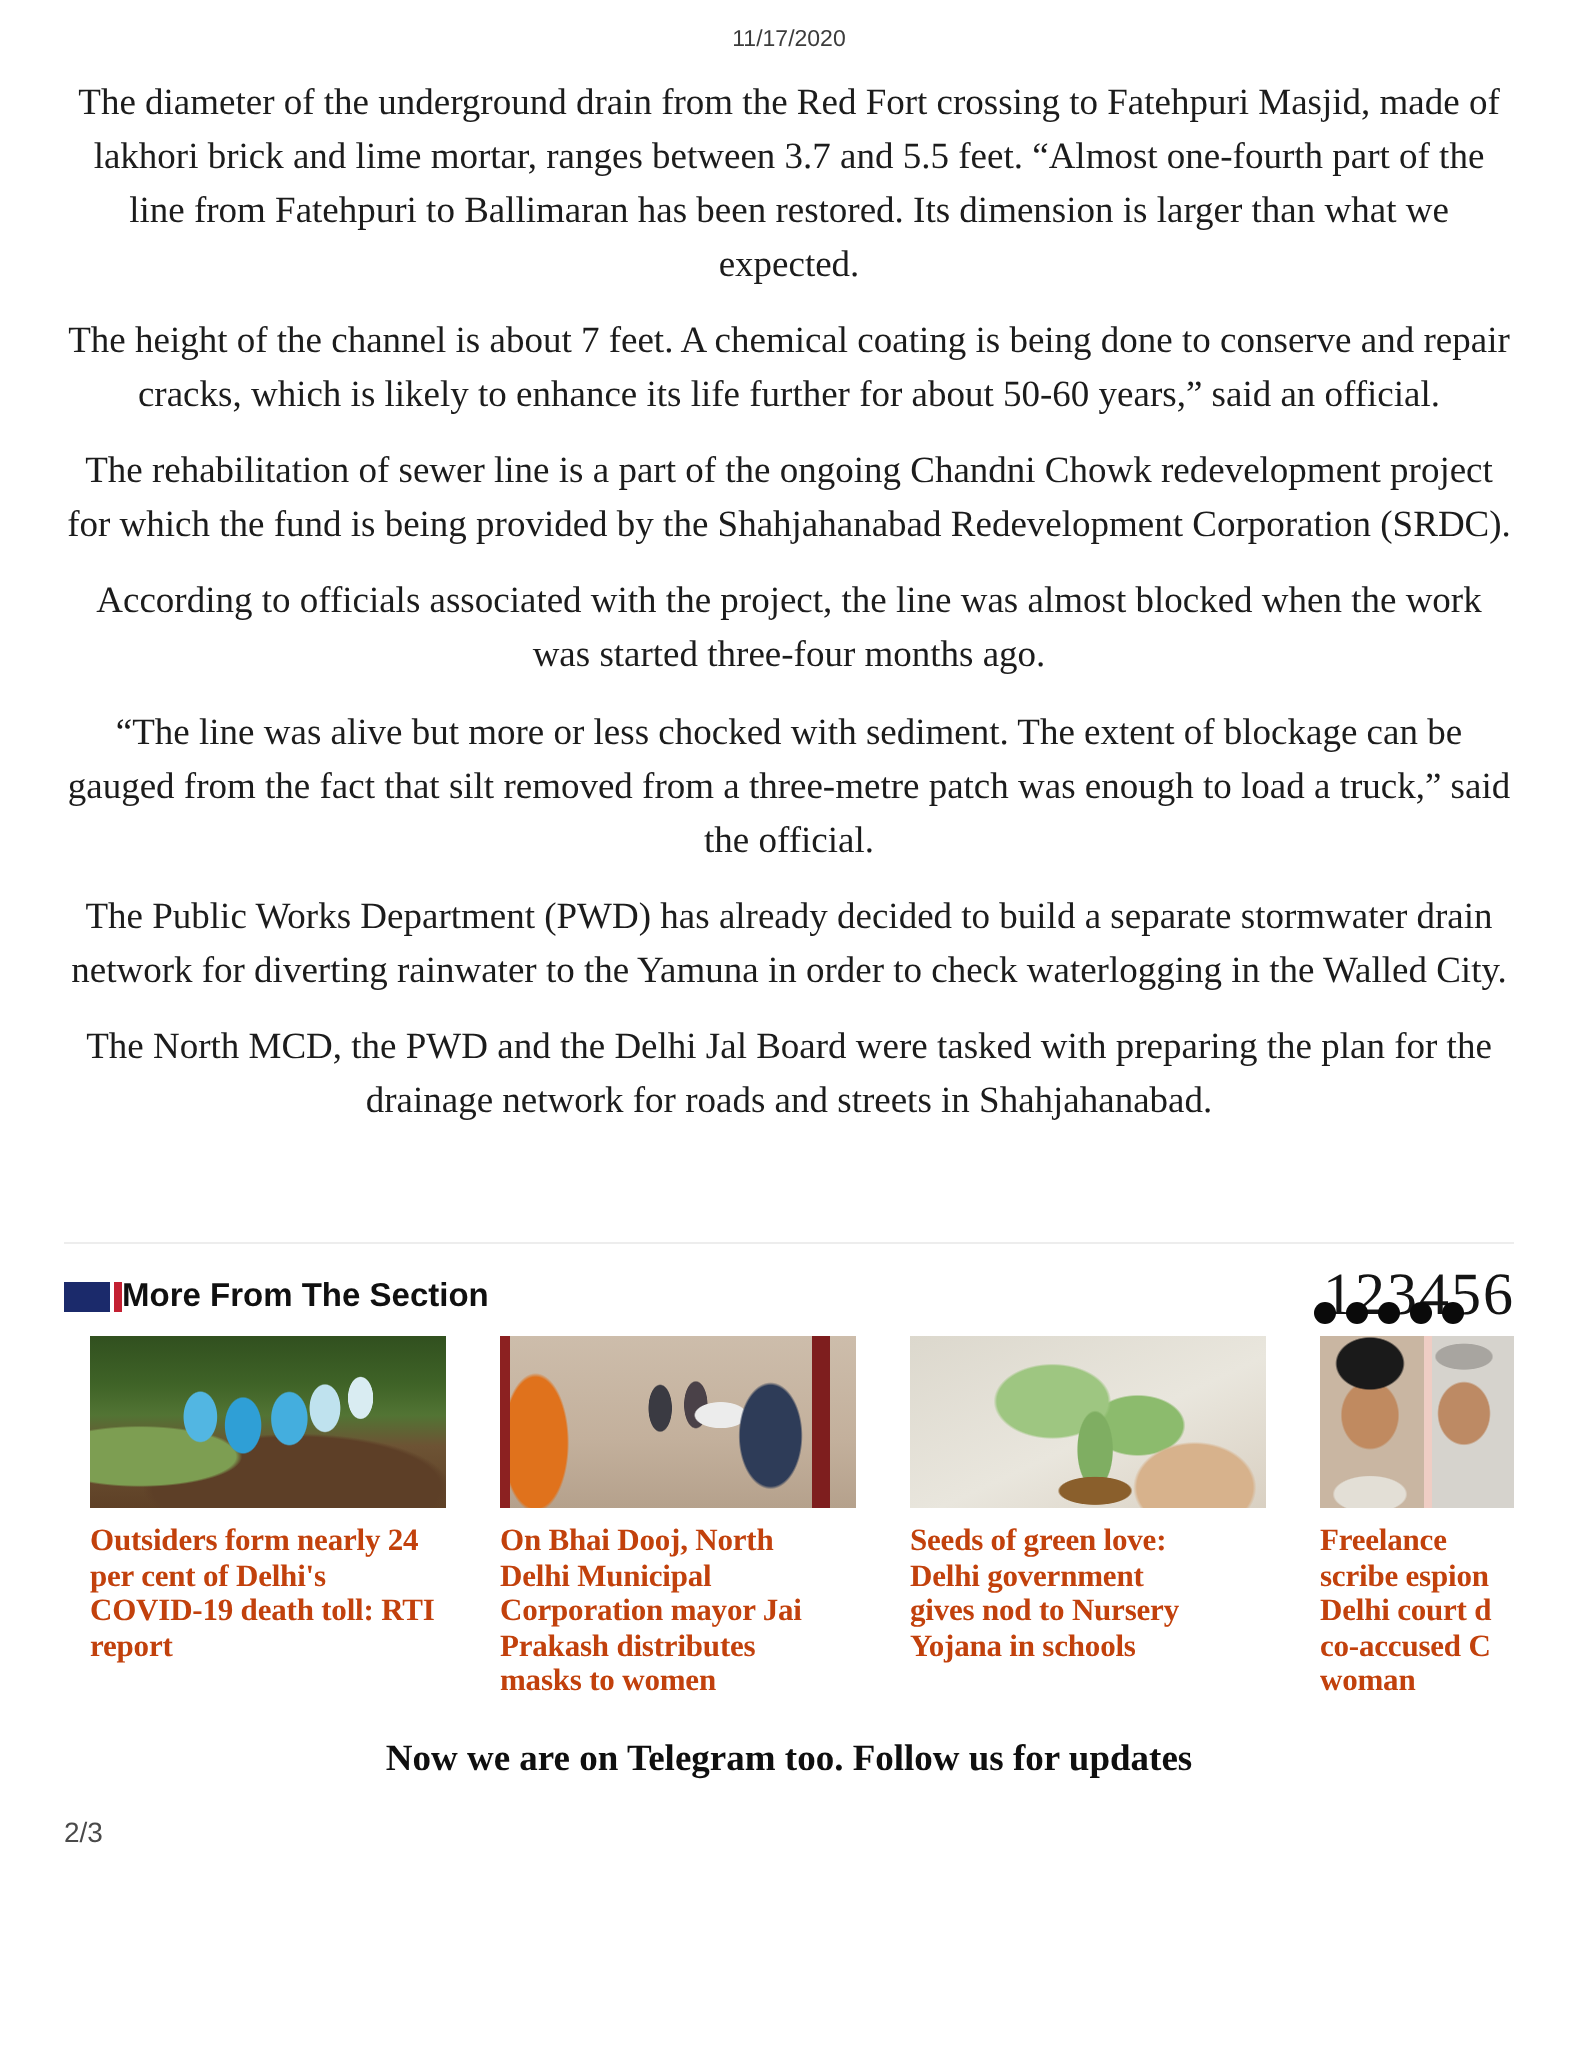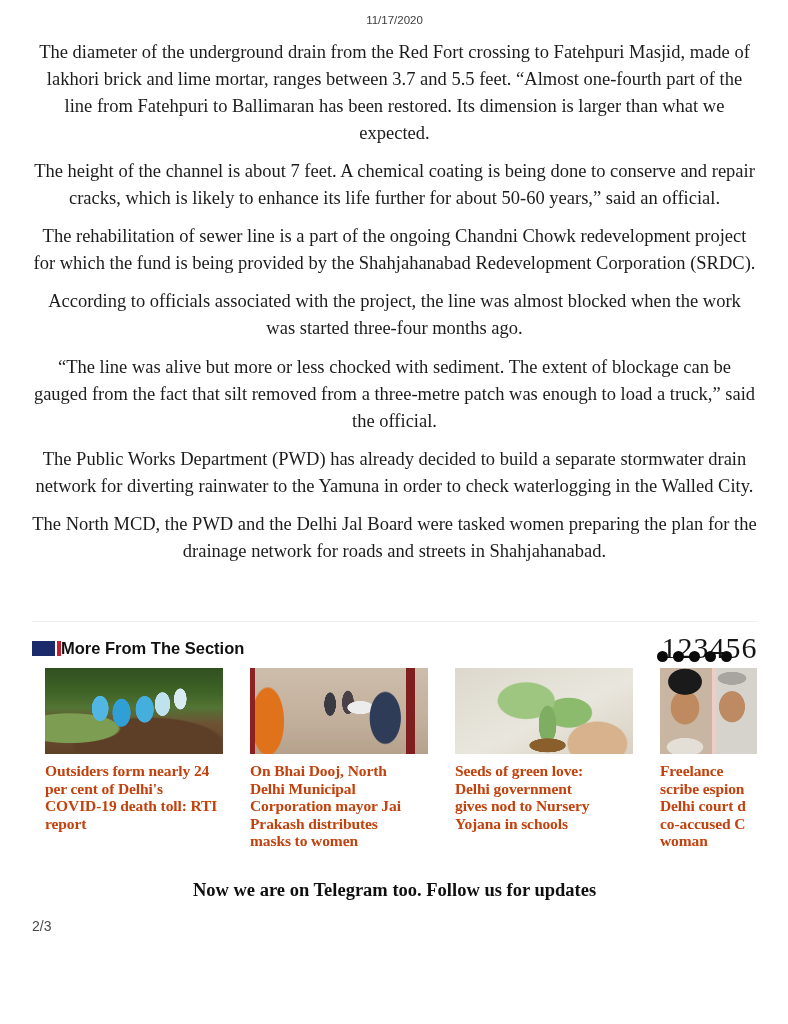--- a/index.html
+++ b/index.html
@@ -65,40 +65,40 @@
     radial-gradient(ellipse 26px 20px at 25px 16%, #1a1a1a 63%, rgba(26,26,26,0) 67%),
     radial-gradient(ellipse 22px 26px at 25px 46%, #c08a60 63%, rgba(192,138,96,0) 67%),
     radial-gradient(ellipse 28px 14px at 25px 92%, #e3dfd6 63%, rgba(227,223,214,0) 67%),
     radial-gradient(ellipse 22px 10px at 72px 12%, #a8a5a0 63%, rgba(168,165,160,0) 67%),
     radial-gradient(ellipse 20px 24px at 72px 45%, #bd8a64 63%, rgba(189,138,100,0) 67%),
     linear-gradient(90deg, #c9b6a2 0 52px, #efcdc4 52px 56px, #d6d3cd 56px); }
 
   .caption { margin-top:8px; font-size:15.5px; line-height:17.5px; font-weight:700;
              color:#c2410c; white-space:pre-line; letter-spacing:-0.1px; }
 
-  .telegram { margin-top:30px; text-align:center; font-size:18.5px; font-weight:700; color:#0f0f0f; cursor:pointer; }
+  .telegram { margin-top:20px; text-align:center; font-size:18.5px; font-weight:700; color:#0f0f0f; cursor:pointer; }
 
   .pageno { margin-top:17px; text-align:left; font-family:"Liberation Sans", sans-serif;
             font-size:14px; color:#4a4a4a; padding-right:5px; }
 </style>
 </head>
 <body>
 
 <div class="page">
 
   <div class="date">11/17/2020</div>
 
   <div class="article">
     <p>The diameter of the underground drain from the Red Fort crossing to Fatehpuri Masjid, made of lakhori brick and lime mortar, ranges between 3.7 and 5.5 feet.  “Almost one-fourth part of the line from Fatehpuri to Ballimaran has been restored. Its dimension is larger than what we expected.</p>
     <p>The height of the channel is about 7 feet. A chemical coating is being done to conserve and repair cracks, which is likely to enhance its life further for about 50-60 years,” said an official.</p>
     <p>The rehabilitation of sewer line is a part of the ongoing Chandni Chowk redevelopment project for which the fund is being provided by the Shahjahanabad Redevelopment Corporation (SRDC).</p>
     <p class="nogap-bottom">According to officials associated with the project, the line was almost blocked when the work was started three-four months ago.</p>
     <p class="nogap-top">“The line was alive but more or less chocked with sediment. The extent of blockage can be gauged from the fact that silt removed from a three-metre patch was enough to load a truck,” said the official.</p>
     <p>The Public Works Department (PWD) has already decided to build a separate stormwater drain network for diverting rainwater to the Yamuna in order to check waterlogging in the Walled City.</p>
-    <p>The North MCD, the PWD and the Delhi Jal Board were tasked women preparing the plan for the drainage network for roads and streets in Shahjahanabad.</p>
+    <p>The North MCD, the PWD and the Delhi Jal Board were tasked with preparing the plan for the drainage network for roads and streets in Shahjahanabad.</p>
   </div>
 
   <hr class="divider">
 
   <div class="section-header">
     <div class="sh-left">
       <span class="flag">
         <i class="flag-navy"></i>
         <i class="flag-red"></i>
       </span>

